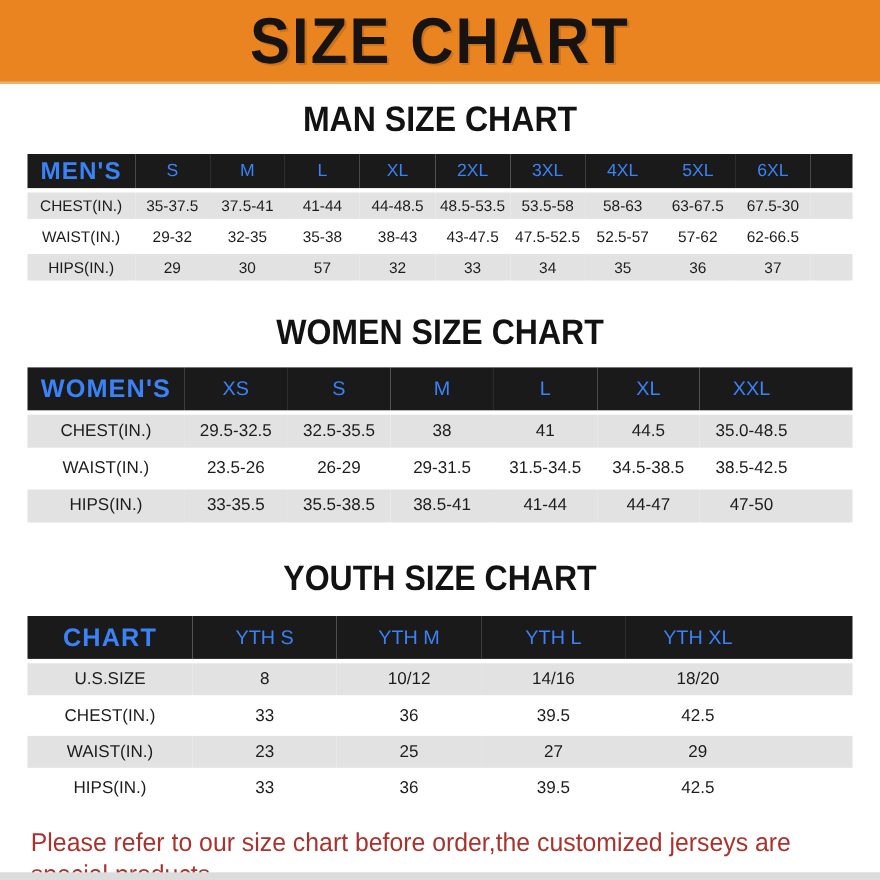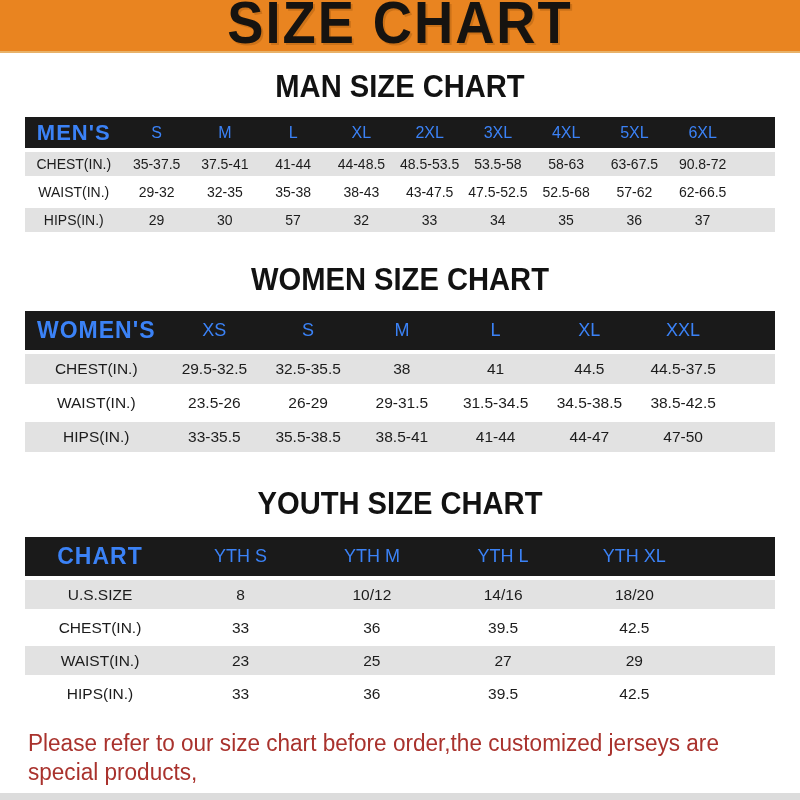--- a/index.html
+++ b/index.html
@@ -13,25 +13,25 @@
   html, body { margin: 0; padding: 0; }
   body {
     width: 800px;
     height: 800px;
     background: #ffffff;
     font-family: "Liberation Sans", sans-serif;
     color: var(--ink);
     overflow: hidden;
   }
   .banner {
-    height: 53px;
+    height: 76px;
     background: var(--banner-bg);
     border-bottom: 2px solid #E8B269;
     display: flex;
-    align-items: flex-end;
+    align-items: center;
     justify-content: center;
   }
   .banner h1 {
     margin: 0;
     font-size: 56px;
     line-height: 1;
     font-weight: 700;
     letter-spacing: 2px;
     color: #161310;
     transform: scaleX(0.97) scaleY(1.05);
@@ -155,32 +155,32 @@
             <tr>
               <th>CHEST(IN.)</th>
               <td>35-37.5</td>
               <td>37.5-41</td>
               <td>41-44</td>
               <td>44-48.5</td>
               <td>48.5-53.5</td>
               <td>53.5-58</td>
               <td>58-63</td>
               <td>63-67.5</td>
-              <td>90.8-72</td>
+              <td>67.5-30</td>
               <td></td>
             </tr>
             <tr>
               <th>WAIST(IN.)</th>
               <td>29-32</td>
               <td>32-35</td>
               <td>35-38</td>
               <td>38-43</td>
               <td>43-47.5</td>
               <td>47.5-52.5</td>
-              <td>52.5-68</td>
+              <td>52.5-57</td>
               <td>57-62</td>
               <td>62-66.5</td>
               <td></td>
             </tr>
             <tr>
               <th>HIPS(IN.)</th>
               <td>29</td>
               <td>30</td>
               <td>57</td>
               <td>32</td>
@@ -221,21 +221,21 @@
             </tr>
           </thead>
         <tbody>
             <tr>
               <th>CHEST(IN.)</th>
               <td>29.5-32.5</td>
               <td>32.5-35.5</td>
               <td>38</td>
               <td>41</td>
               <td>44.5</td>
-              <td>44.5-37.5</td>
+              <td>35.0-48.5</td>
               <td></td>
             </tr>
             <tr>
               <th>WAIST(IN.)</th>
               <td>23.5-26</td>
               <td>26-29</td>
               <td>29-31.5</td>
               <td>31.5-34.5</td>
               <td>34.5-38.5</td>
               <td>38.5-42.5</td>

